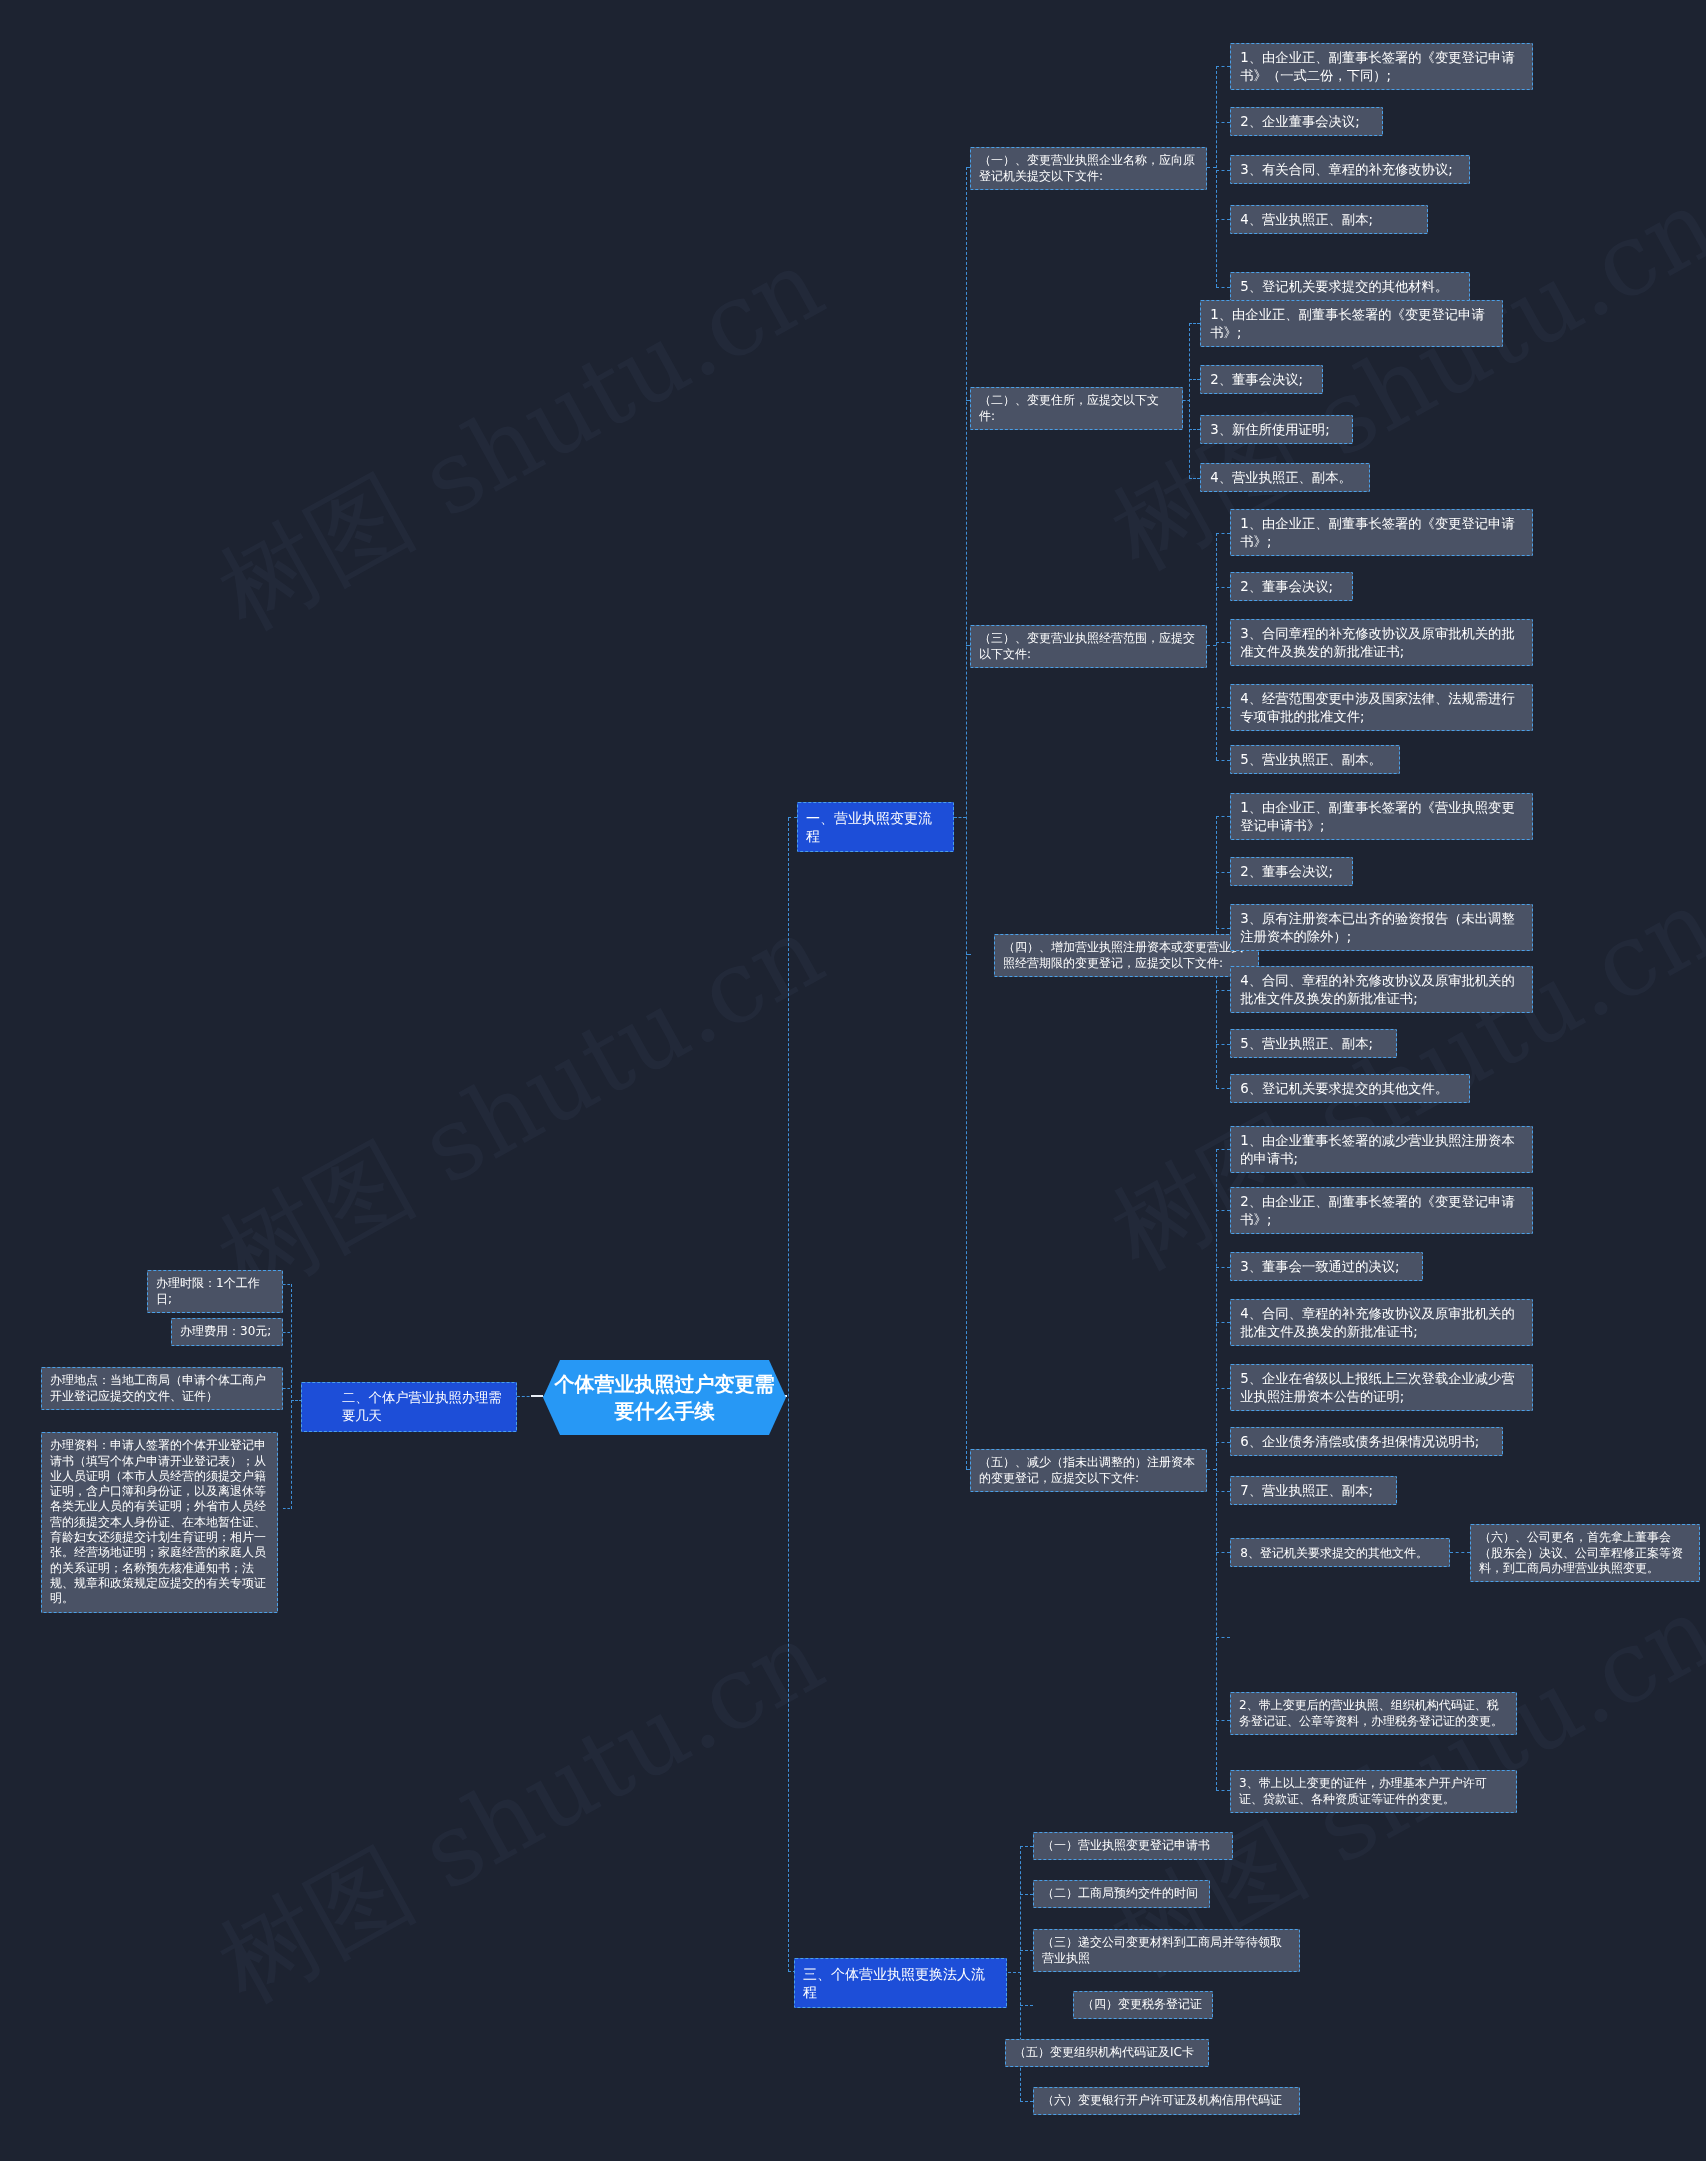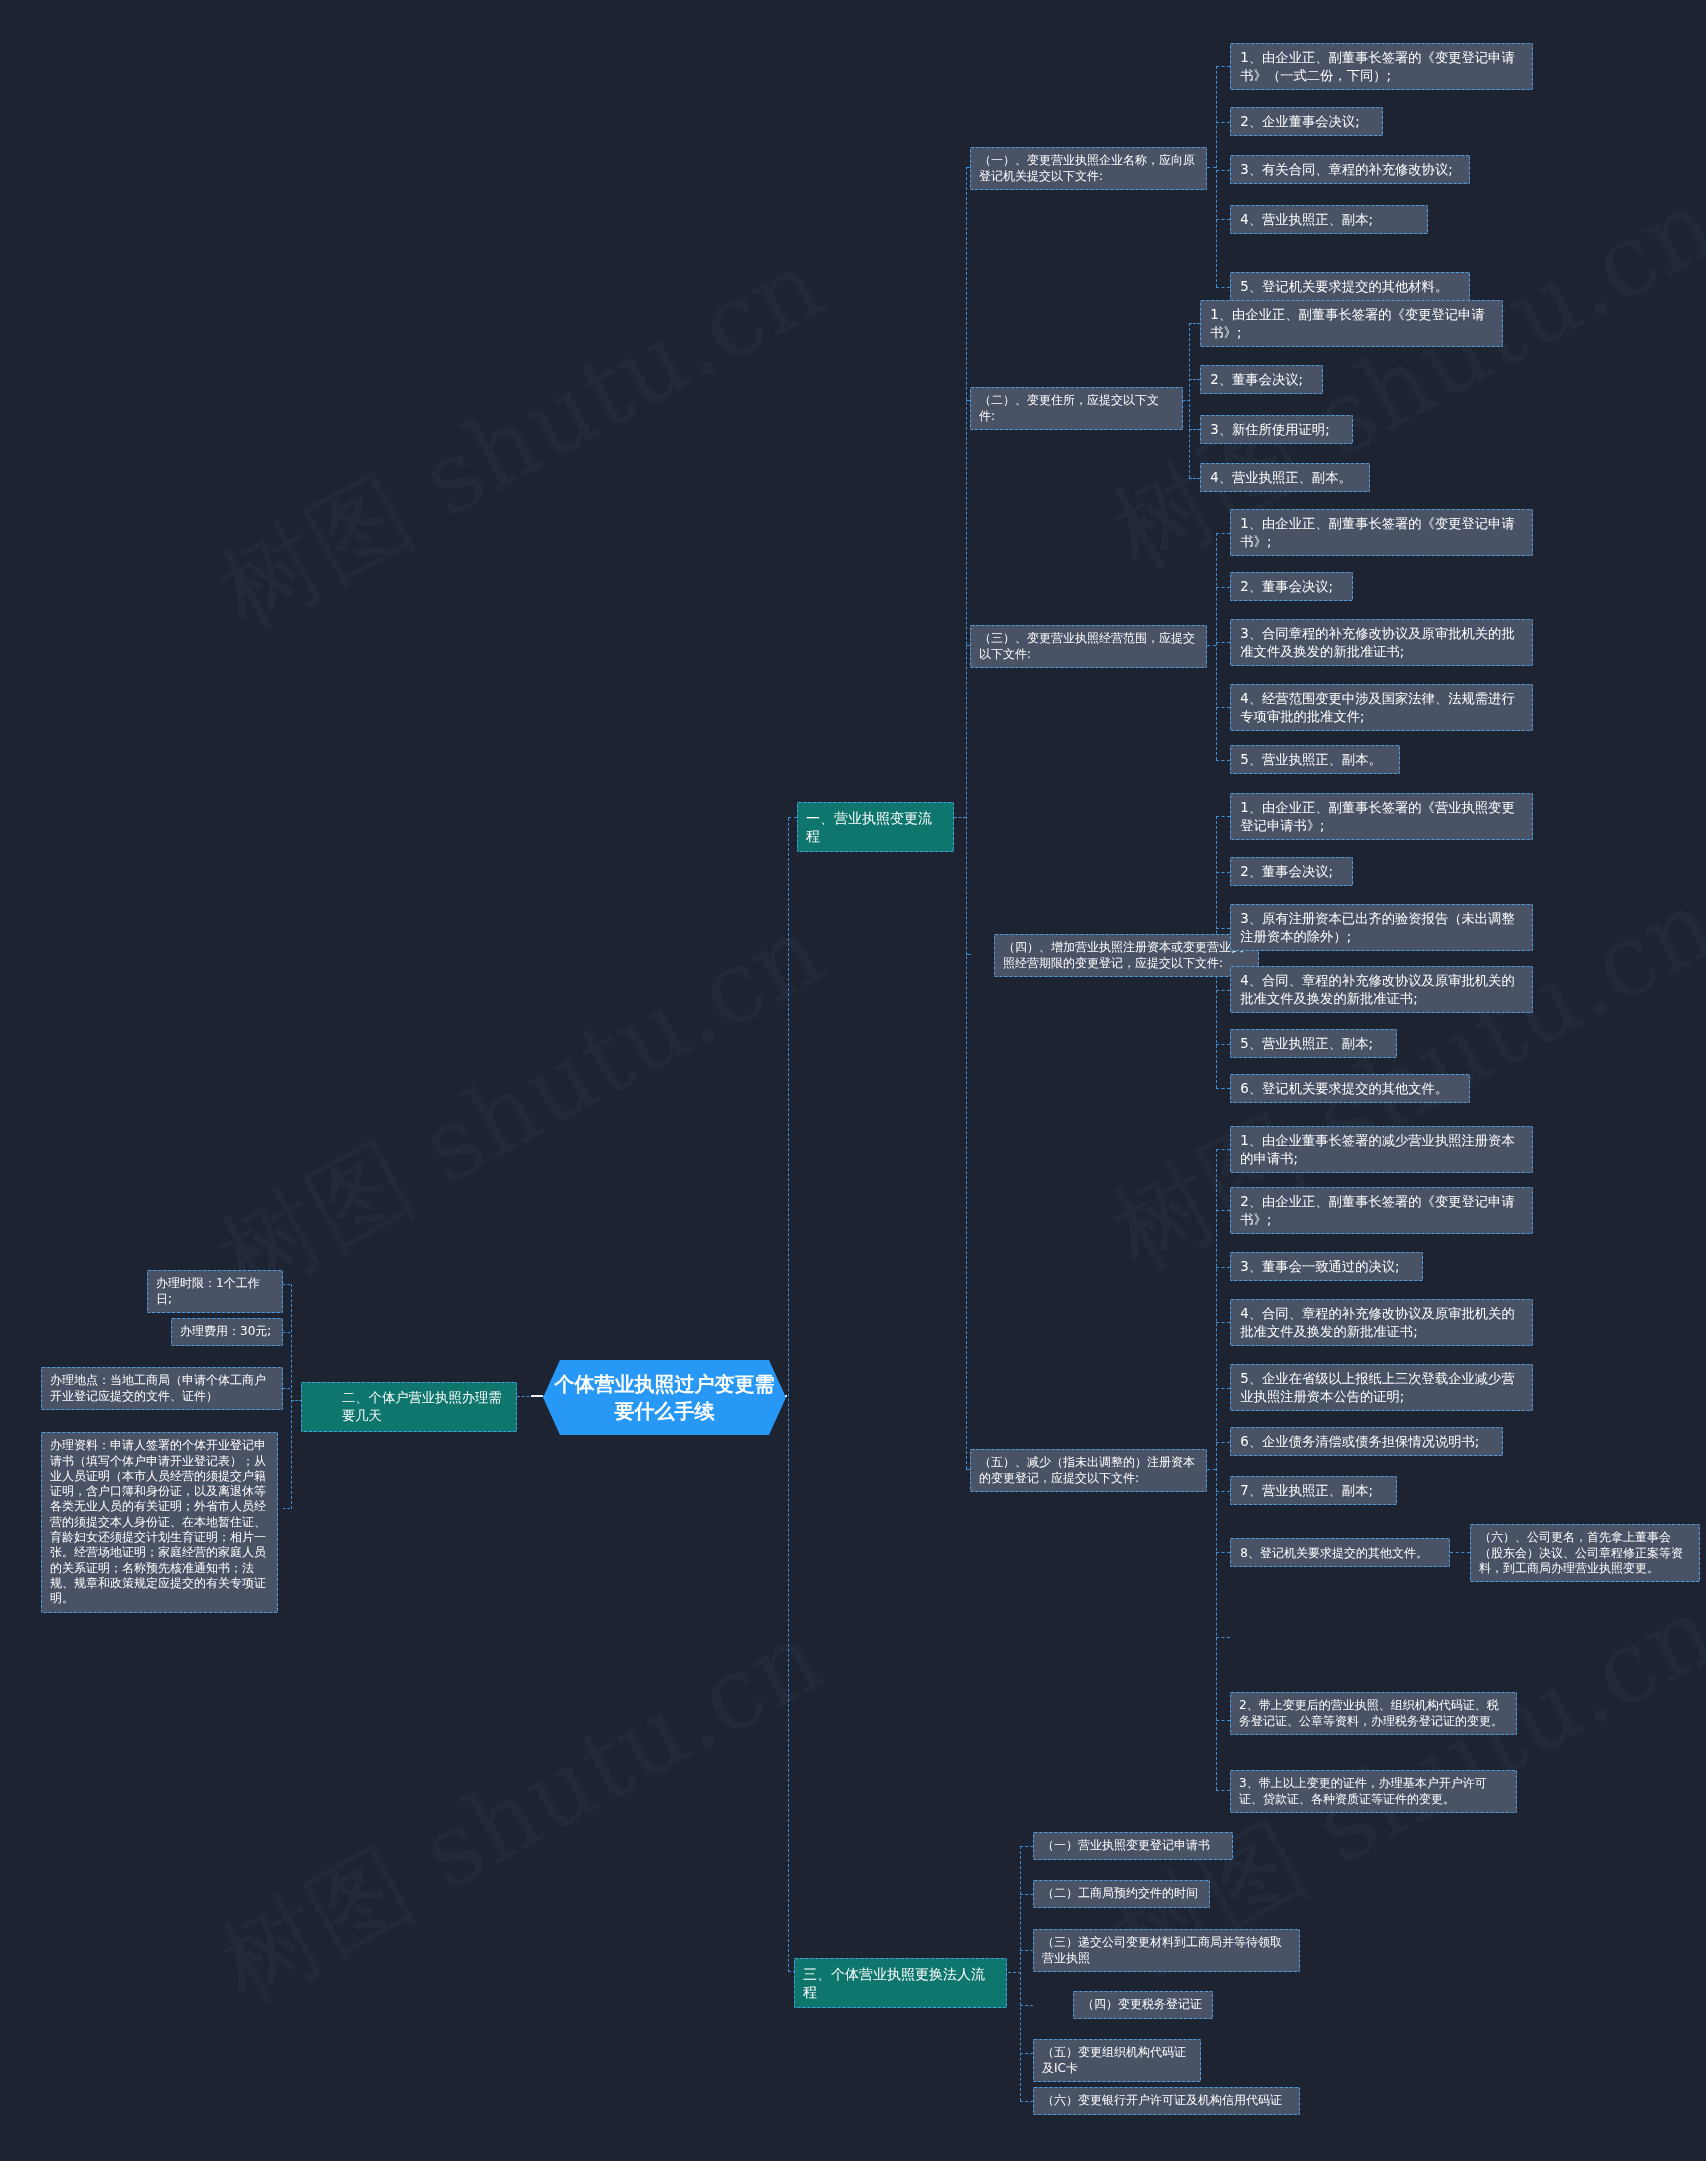--- a/index.html
+++ b/index.html
@@ -10,21 +10,21 @@
   }
   .node{
     position:absolute;box-sizing:border-box;
     background:#4a5265;border:1.3px dashed #4aa0e8;border-radius:1.3px;
     color:#ffffff;padding:4.7px 9.3px;
     font-size:13.3px;line-height:18px;
     display:flex;align-items:center;
   }
   .lbl{font-size:12px;line-height:15.3px;padding:5.3px 8px;}
   .small{font-size:12px;line-height:15.3px;padding:5.3px 8px;}
-  .branch{font-size:14px;line-height:18px;padding:6px 8px;background:#0f766e;}
+  .branch{font-size:14px;line-height:18px;padding:6px 8px;background:#1d4ed8;}
   .root{
     background:#2798f5;border:none;color:#fff;
     font-size:20px;line-height:27px;font-weight:bold;
     text-align:center;justify-content:center;
     clip-path:polygon(0 50%,7% 0,93% 0,100% 50%,93% 100%,7% 100%);
   }
   .vline{position:absolute;width:0;border-left:1.3px dashed #3e8fd8;}
   .hline{position:absolute;height:0;border-top:1.3px dashed #3e8fd8;}
   .tick{position:absolute;height:2px;background:#e8eef6;}
   .wm{
@@ -168,17 +168,17 @@
 
   <div class="node small" style="left:1470px;top:1524px;width:230px;">（六）、公司更名，首先拿上董事会（股东会）决议、公司章程修正案等资料，到工商局办理营业执照变更。</div>
 
   <div class="node small" style="left:1230px;top:1692px;width:287px;">2、带上变更后的营业执照、组织机构代码证、税务登记证、公章等资料，办理税务登记证的变更。</div>
   <div class="node small" style="left:1230px;top:1770px;width:287px;">3、带上以上变更的证件，办理基本户开户许可证、贷款证、各种资质证等证件的变更。</div>
 
   <div class="node lbl" style="left:1033px;top:1832px;width:200px;">（一）营业执照变更登记申请书</div>
   <div class="node lbl" style="left:1033px;top:1880px;width:177px;">（二）工商局预约交件的时间</div>
   <div class="node lbl" style="left:1033px;top:1929px;width:267px;">（三）递交公司变更材料到工商局并等待领取营业执照</div>
   <div class="node lbl" style="left:1033px;top:1991px;width:140px;margin-left:40px;">（四）变更税务登记证</div>
-  <div class="node lbl" style="left:1033px;top:2039px;width:168px;">（五）变更组织机构代码证及IC卡</div>
+  <div class="node lbl" style="left:1005px;top:2039px;width:204px;">（五）变更组织机构代码证及IC卡</div>
   <div class="node lbl" style="left:1033px;top:2087px;width:267px;">（六）变更银行开户许可证及机构信用代码证</div>
 
 </div>
 
 
 </body></html>

